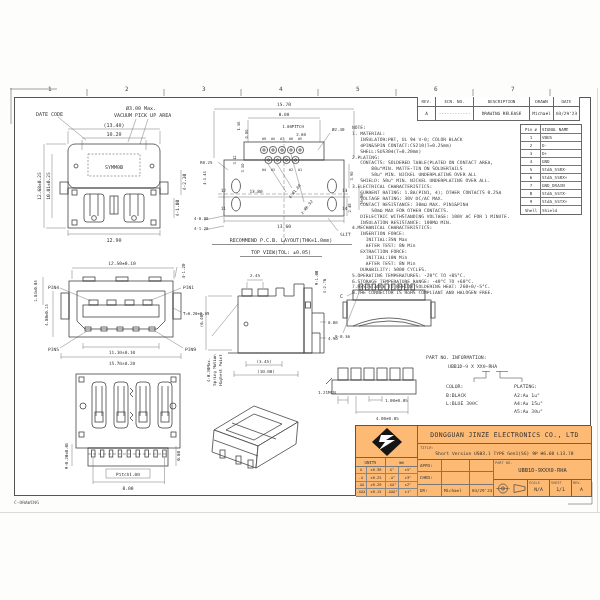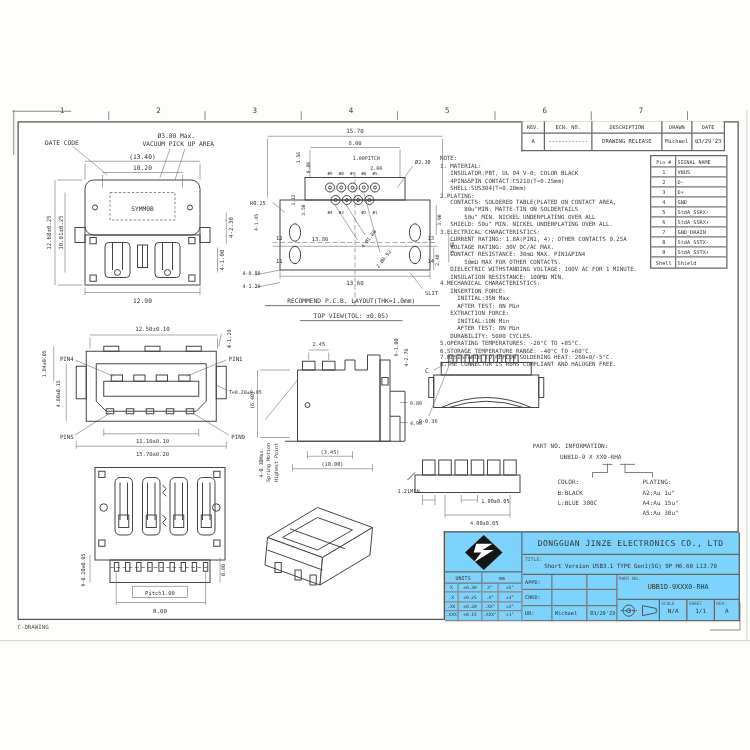--- a/index.html
+++ b/index.html
@@ -24,21 +24,21 @@
   .ptr span{height:8px;font-size:4.2px}
   .pc1{width:20px;border-right:1px solid #777;justify-content:center}
   .pc2{width:40px}
   .ptr:last-child span{border-bottom:none}
   
   .notes{position:absolute;left:352px;top:125px;width:166px;font-size:4.6px;line-height:5.9px;white-space:pre;color:#3c3c3c}
   
   .part-info{position:absolute;left:418px;top:352px;width:168px;height:64px;font-size:4.8px;color:#3c3c3c}
   .pi-line{position:absolute;white-space:pre}
   
-  .title-block{position:absolute;left:355px;top:425px;width:236px;height:71px;border-left:1px solid #555;border-top:1px solid #555;background:#7dd3fc}
+  .title-block{position:absolute;left:355px;top:425px;width:236px;height:71px;border-left:1px solid #555;border-top:1px solid #555;background:#fdba74}
   .tb-cell{position:absolute;border-right:1px solid #666;border-bottom:1px solid #666}
   .company{font-size:6.4px;display:flex;align-items:center;justify-content:center;letter-spacing:.4px;white-space:nowrap}
   .title-lab{position:absolute;left:2px;top:1px;font-size:3.8px;color:#555}
   .title-txt{position:absolute;left:0;top:7px;width:100%;text-align:center;font-size:4.6px;white-space:nowrap}
   .units-h{display:flex}
   .units-h span{font-size:4px;height:9px;display:flex;align-items:center;justify-content:center;border-right:1px solid #777;border-bottom:1px solid #777}
   .tol-row{display:flex}
   .tol-row span{font-size:3.6px;height:7.4px;display:flex;align-items:center;justify-content:center;border-right:1px solid #888;border-bottom:1px solid #888;white-space:nowrap}
   .ap-row{display:flex}
   .ap-row span{font-size:4.2px;height:12.3px;display:flex;align-items:center;padding-left:2px;border-right:1px solid #777;border-bottom:1px solid #777;white-space:nowrap}

